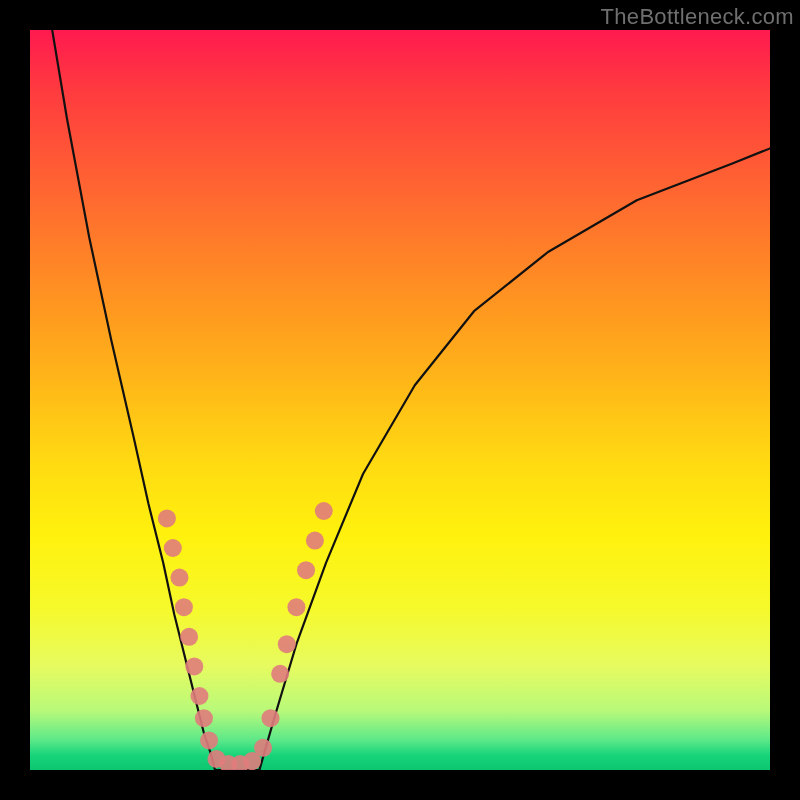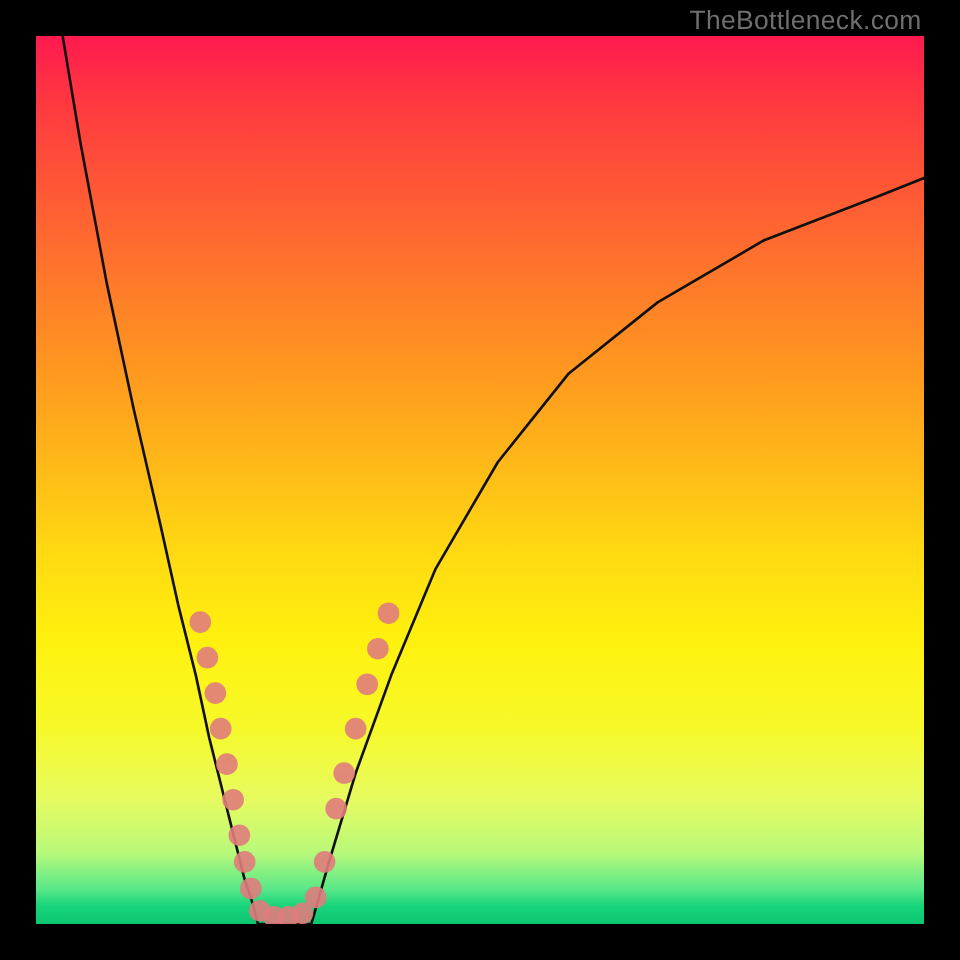--- a/index.html
+++ b/index.html
@@ -38,21 +38,21 @@
       #b8f97a 92%,
       #5be889 96%,
       #17d47a 98%,
       #0cc570 100%
     );
     overflow: hidden;
   }
   .watermark {
     position: absolute;
     top: 4px;
-    right: 32px;
+    right: 6px;
     color: #6f6f6f;
     font-size: 22px;
     font-weight: 500;
     letter-spacing: 0.3px;
     user-select: none;
   }
   svg.overlay {
     position: absolute;
     left: 0;
     top: 0;

